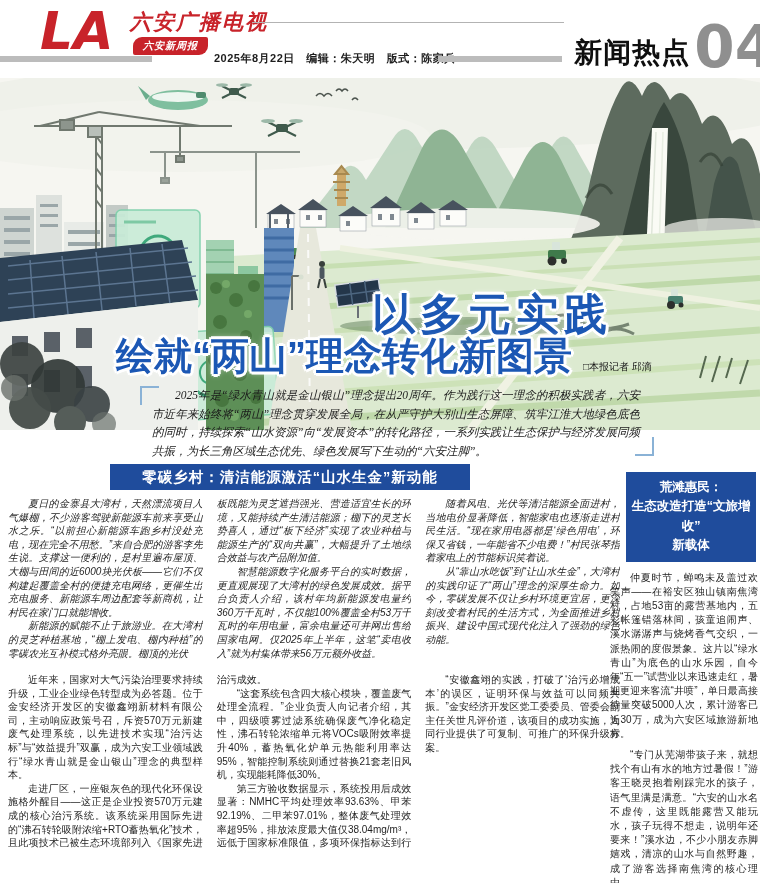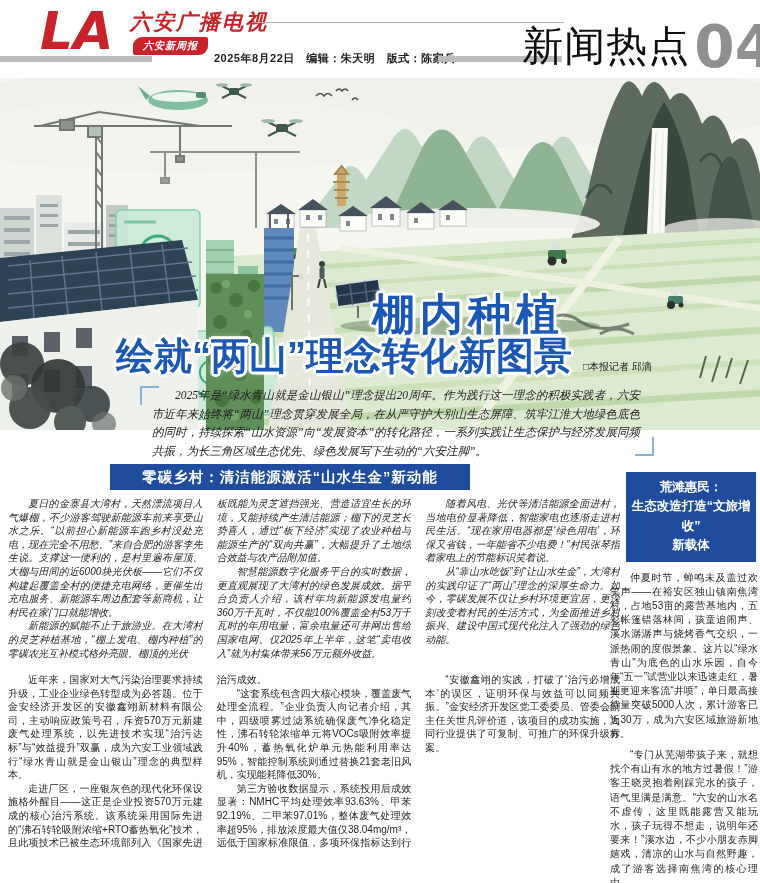--- a/index.html
+++ b/index.html
@@ -9,21 +9,21 @@
   .logo-mark{position:absolute;left:38px;top:4px;}
   .logo-name{position:absolute;left:130px;top:8px;font-family:"Liberation Serif",serif;
              font-style:italic;font-weight:bold;font-size:21px;color:#c8232a;letter-spacing:2px;}
   .logo-sub{position:absolute;left:133px;top:37px;background:#c8232a;color:#fff;font-size:10px;
             font-weight:bold;font-style:italic;padding:2px 10px;border-radius:9px 2px 9px 2px;letter-spacing:1px;}
   .thin-rule{position:absolute;left:252px;top:22px;width:312px;height:1px;background:#b3b3b3;}
   .bar-left{position:absolute;left:0;top:56px;width:152px;height:6px;background:#bcbcbc;}
   .bar-right{position:absolute;left:438px;top:56px;width:124px;height:6px;background:#bcbcbc;}
   .date-line{position:absolute;left:214px;top:51px;font-size:11px;font-weight:bold;color:#1d1d1d;letter-spacing:.5px;}
   .page-tag{position:absolute;right:5px;top:24px;display:flex;align-items:flex-end;}
-  .page-tag .sec{font-size:41px;font-weight:400;color:#0e0e0e;letter-spacing:1px;line-height:1;padding-bottom:5px;}
+  .page-tag .sec{font-size:28px;font-weight:700;color:#0e0e0e;letter-spacing:1px;line-height:1;padding-bottom:5px;}
   .page-tag .num{font-size:58px;font-weight:900;color:#8f8f8f;line-height:.82;margin-left:4px;
                  font-family:"DejaVu Sans",sans-serif;}
   
   .hero{position:absolute;left:0;top:78px;width:760px;height:352px;}
   .hl1,.hl2{position:absolute;color:#1b57b4;font-weight:900;white-space:nowrap;
     text-shadow:-2px -2px 0 #fff,2px -2px 0 #fff,-2px 2px 0 #fff,2px 2px 0 #fff,
                  0 -3px 0 #fff,0 3px 0 #fff,-3px 0 0 #fff,3px 0 0 #fff,0 0 7px rgba(255,255,255,.95);}
   .hl1{left:372px;top:286px;font-size:43px;letter-spacing:5px;}
   .hl2{left:116px;top:331px;font-size:38px;letter-spacing:0;}
   .byline{position:absolute;left:583px;top:360px;font-size:10px;color:#141414;}
@@ -360,21 +360,21 @@
         </g>
       </g>
       <g stroke="#4a524c" stroke-width="1.5" fill="none">
         <path d="M316,18 q4,-5 8,0 q4,-5 8,0"></path>
         <path d="M336,13 q3,-4 6,0 q3,-4 6,0"></path>
         <path d="M352,22 q3,-4 6,0"></path>
       </g>
     </svg>
   </div>
 
-  <div class="hl1">棚内种植</div>
+  <div class="hl1">以多元实践</div>
   <div class="hl2">绘就“两山”理念转化新图景</div>
   <div class="byline">□本报记者 邱滴</div>
 
   <div class="intro">
     <span class="corner-tl"></span>
     <span class="corner-br"></span>
     <p>2025年是“绿水青山就是金山银山”理念提出20周年。作为践行这一理念的积极实践者，六安市近年来始终将“两山”理念贯穿发展全局，在从严守护大别山生态屏障、筑牢江淮大地绿色底色的同时，持续探索“山水资源”向“发展资本”的转化路径，一系列实践让生态保护与经济发展同频共振，为长三角区域生态优先、绿色发展写下生动的“六安注脚”。</p>
   </div>
 
   <div class="section s1">

